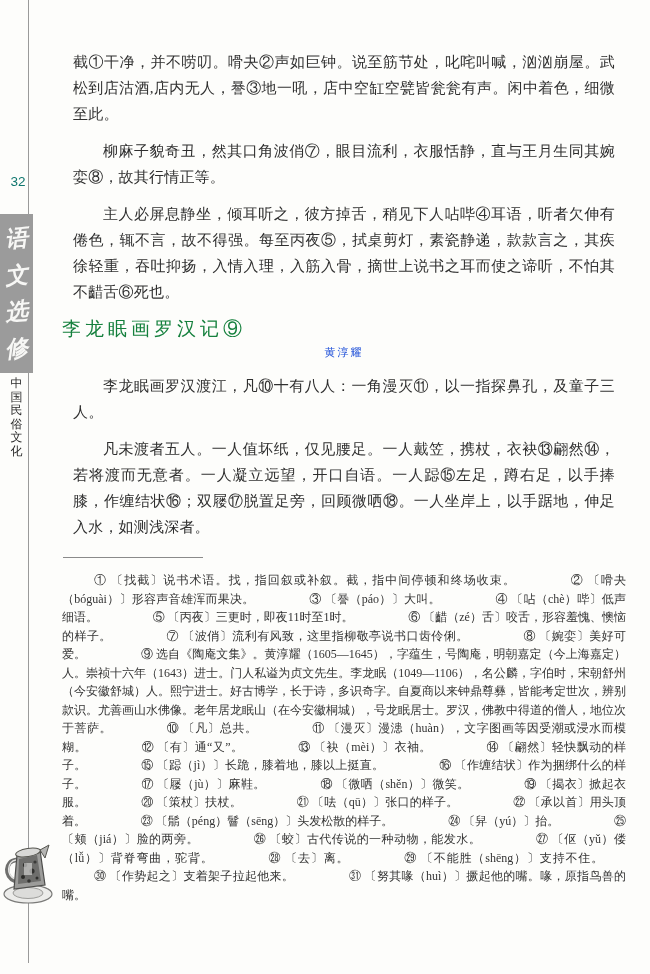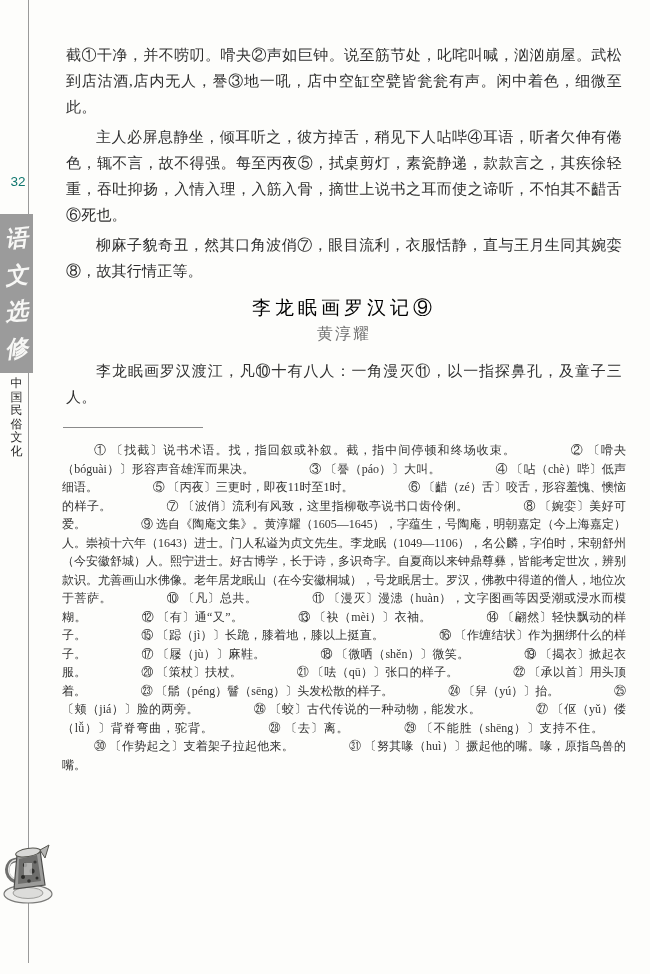--- a/index.html
+++ b/index.html
@@ -16,26 +16,26 @@
   .series-block{position:absolute;left:0;top:214px;width:33px;height:159px;
     display:flex;flex-direction:column;align-items:center;justify-content:space-evenly;}
   .series-block span{color:#f7f7f5;font-size:23px;line-height:1;font-weight:bold;
     font-style:italic;transform:rotate(-6deg);}
   .subject-vertical{position:absolute;left:0;top:377px;width:33px;text-align:center;
     font-size:12px;line-height:13.5px;color:#2b2b2b;}
   .subject-vertical div{height:13.5px;}
   .teapot{position:absolute;left:1px;top:833px;}
   
   .content{position:absolute;left:62px;top:38px;width:564px;}
-  .content p{margin:4px;font-size:15px;line-height:26px;text-align:justify;
+  .content p{margin:11px;font-size:15px;line-height:26px;text-align:justify;
     text-justify:inter-ideograph;letter-spacing:0.2px;}
   .content p.indent{text-indent:2em;}
-  .article-title{margin:11px 0 3px;text-align:center;font-size:19px;font-weight:normal;
-    letter-spacing:4px;color:#000000;}
-  .article-author{text-align:center;font-size:16px;letter-spacing:2px;color:#737373;
+  .article-title{margin:11px 0 3px;font-size:19px;font-weight:normal;
+    letter-spacing:4px;color:#15803d;}
+  .article-author{text-align:center;font-size:11px;letter-spacing:2px;color:#1d4ed8;
     margin-bottom:13px;}
   .fn-divider{width:140px;height:0;border-top:1px solid #8a8a8a;margin:17px 0 13px 1px;}
   .footnotes{font-size:12px;line-height:18.5px;text-align:justify;
     text-justify:inter-ideograph;color:#333;}
   .fn{margin-right:1.9em;margin-left:32px;}
   .fn:last-child{margin-right:0;}
 </style>
 </head>
 <body>
 
@@ -77,25 +77,26 @@
       <circle cx="34" cy="29" r="1.6" fill="#3a3a38"></circle>
       <circle cx="28" cy="48" r="1.8" fill="#343432"></circle>
       <circle cx="36" cy="45" r="1.5" fill="#2f2f2d"></circle>
       <rect x="23" y="30" width="8" height="12" fill="#cfcfcd" opacity="0.7"></rect>
     </svg>
   </div>
 
   <div class="content">
     <div id="paras-before">
         <p>截①干净，并不唠叨。嗗夬②声如巨钟。说至筋节处，叱咤叫喊，汹汹崩屋。武松到店沽酒,店内无人，謈③地一吼，店中空缸空甓皆瓮瓮有声。闲中着色，细微至此。</p>
+        <p class="indent">柳麻子貌奇丑，然其口角波俏⑦，眼目流利，衣服恬静，直与王月生同其婉娈⑧，故其行情正等。</p>
         <p class="indent">主人必屏息静坐，倾耳听之，彼方掉舌，稍见下人呫哔④耳语，听者欠伸有倦色，辄不言，故不得强。每至丙夜⑤，拭桌剪灯，素瓷静递，款款言之，其疾徐轻重，吞吐抑扬，入情入理，入筋入骨，摘世上说书之耳而使之谛听，不怕其不齰舌⑥死也。</p>
-        <p class="indent">柳麻子貌奇丑，然其口角波俏⑦，眼目流利，衣服恬静，直与王月生同其婉娈⑧，故其行情正等。</p>
       </div>
     <h1 class="article-title">李龙眠画罗汉记⑨</h1>
     <div class="article-author">黄淳耀</div>
     <div id="paras-after">
         <p class="indent">李龙眠画罗汉渡江，凡⑩十有八人：一角漫灭⑪，以一指探鼻孔，及童子三人。</p>
+        <p class="indent">凡未渡者五人。一人值坏纸，仅见腰足。一人戴笠，携杖，衣袂⑬翩然⑭，若将渡而无意者。一人凝立远望，开口自语。一人跽⑮左足，蹲右足，以手捧膝，作缠结状⑯；双屦⑰脱置足旁，回顾微哂⑱。一人坐岸上，以手踞地，伸足入水，如测浅深者。</p>
       </div>
     <div class="fn-divider"></div>
     <div class="footnotes" id="footnotes"><span class="fn">① 〔找截〕说书术语。找，指回叙或补叙。截，指中间停顿和终场收束。</span><span class="fn">② 〔嗗夬（bóguài）〕形容声音雄浑而果决。</span><span class="fn">③ 〔謈（páo）〕大叫。</span><span class="fn">④ 〔呫（chè）哔〕低声细语。</span><span class="fn">⑤ 〔丙夜〕三更时，即夜11时至1时。</span><span class="fn">⑥ 〔齰（zé）舌〕咬舌，形容羞愧、懊恼的样子。</span><span class="fn">⑦ 〔波俏〕流利有风致，这里指柳敬亭说书口齿伶俐。</span><span class="fn">⑧ 〔婉娈〕美好可爱。</span><span class="fn">⑨ 选自《陶庵文集》。黄淳耀（1605—1645），字蕴生，号陶庵，明朝嘉定（今上海嘉定）人。崇祯十六年（1643）进士。门人私谥为贞文先生。李龙眠（1049—1106），名公麟，字伯时，宋朝舒州（今安徽舒城）人。熙宁进士。好古博学，长于诗，多识奇字。自夏商以来钟鼎尊彝，皆能考定世次，辨别款识。尤善画山水佛像。老年居龙眠山（在今安徽桐城），号龙眠居士。罗汉，佛教中得道的僧人，地位次于菩萨。</span><span class="fn">⑩ 〔凡〕总共。</span><span class="fn">⑪ 〔漫灭〕漫漶（huàn），文字图画等因受潮或浸水而模糊。</span><span class="fn">⑫ 〔有〕通“又”。</span><span class="fn">⑬ 〔袂（mèi）〕衣袖。</span><span class="fn">⑭ 〔翩然〕轻快飘动的样子。</span><span class="fn">⑮ 〔跽（jì）〕长跪，膝着地，膝以上挺直。</span><span class="fn">⑯ 〔作缠结状〕作为捆绑什么的样子。</span><span class="fn">⑰ 〔屦（jù）〕麻鞋。</span><span class="fn">⑱ 〔微哂（shěn）〕微笑。</span><span class="fn">⑲ 〔揭衣〕掀起衣服。</span><span class="fn">⑳ 〔策杖〕扶杖。</span><span class="fn">㉑ 〔呿（qū）〕张口的样子。</span><span class="fn">㉒ 〔承以首〕用头顶着。</span><span class="fn">㉓ 〔鬅（péng）鬙（sēng）〕头发松散的样子。</span><span class="fn">㉔ 〔舁（yú）〕抬。</span><span class="fn">㉕ 〔颊（jiá）〕脸的两旁。</span><span class="fn">㉖ 〔蛟〕古代传说的一种动物，能发水。</span><span class="fn">㉗ 〔伛（yǔ）偻（lǚ）〕背脊弯曲，驼背。</span><span class="fn">㉘ 〔去〕离。</span><span class="fn">㉙ 〔不能胜（shēng）〕支持不住。</span><span class="fn">㉚ 〔作势起之〕支着架子拉起他来。</span><span class="fn">㉛ 〔努其喙（huì）〕撅起他的嘴。喙，原指鸟兽的嘴。</span></div>
   </div>
 
 </div>
 
 </body></html>

